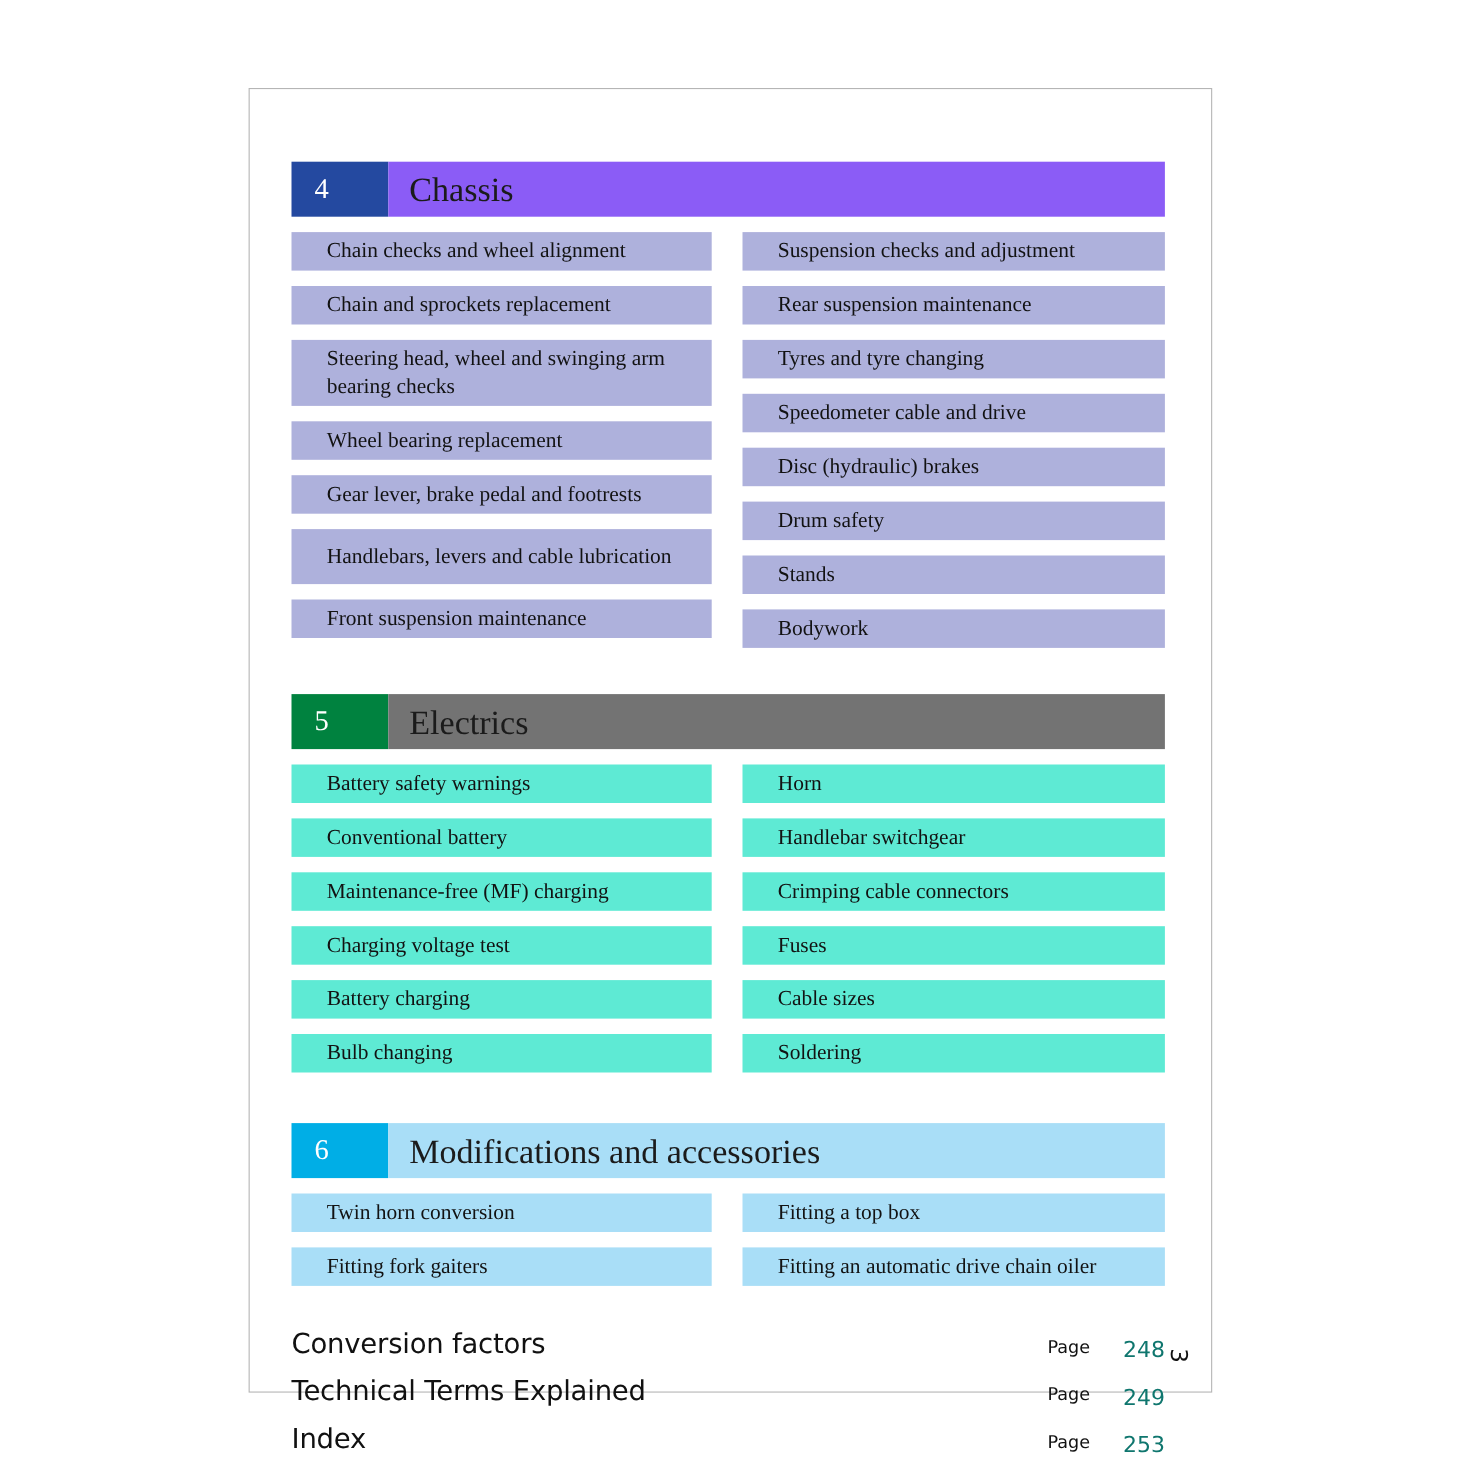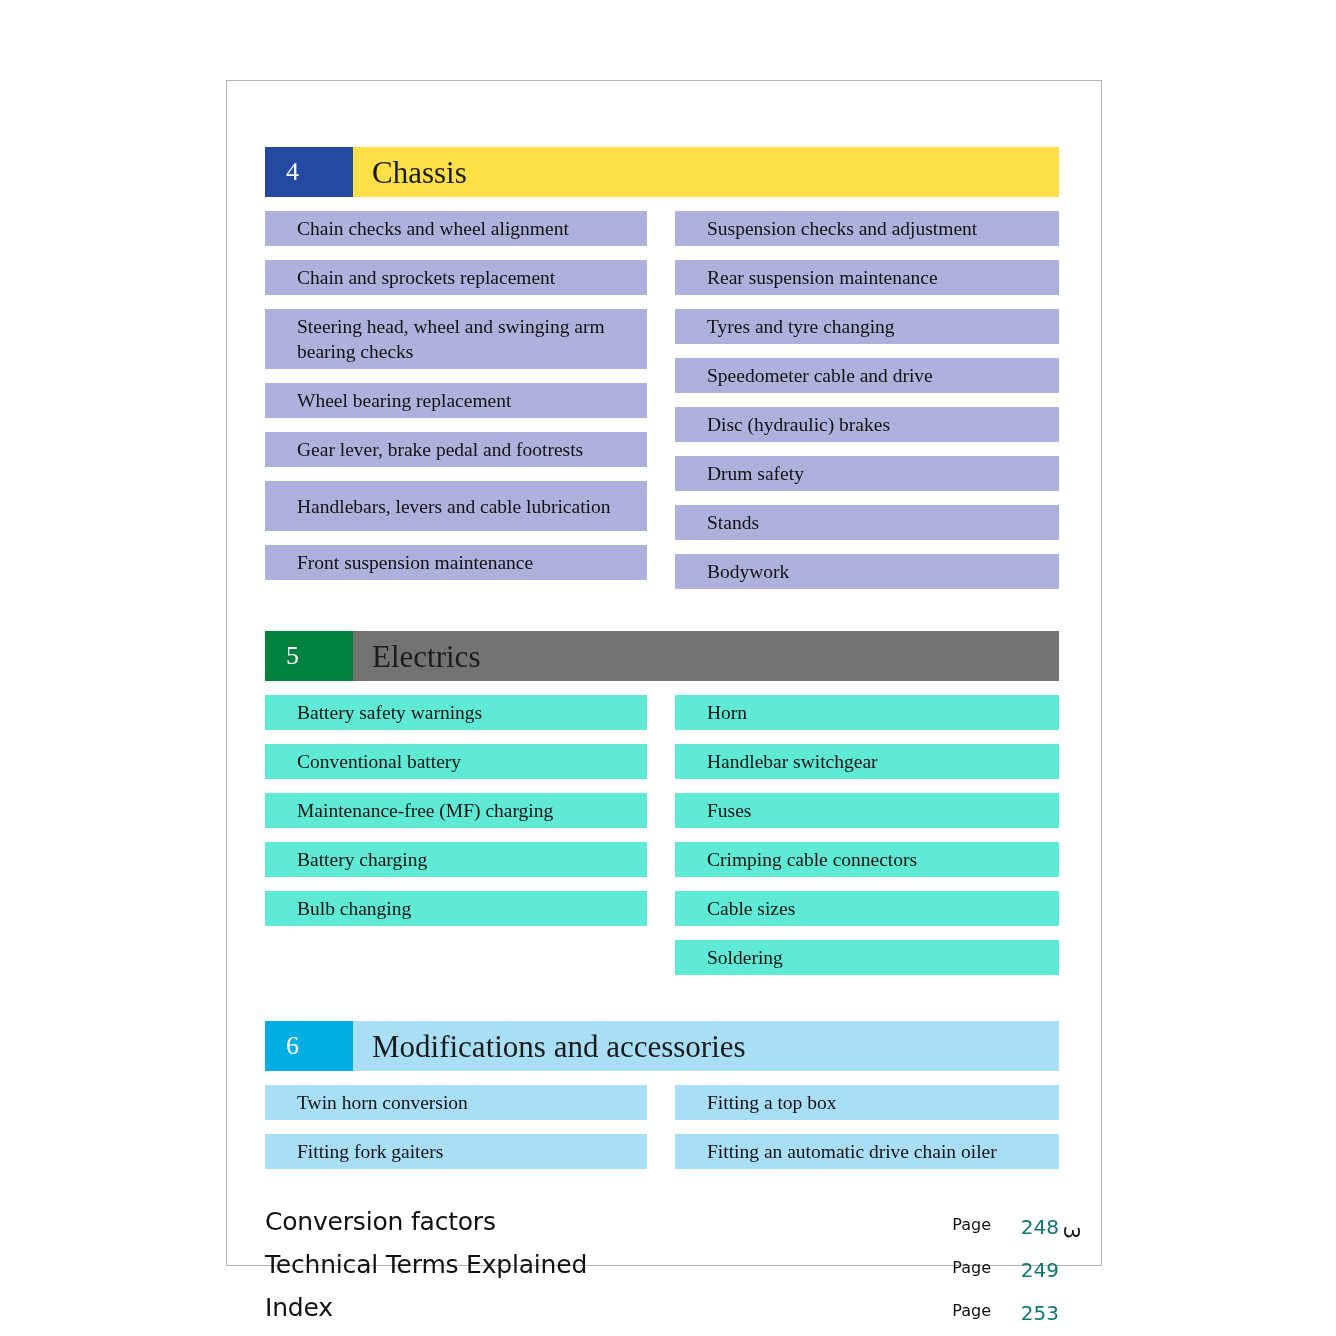--- a/index.html
+++ b/index.html
@@ -88,21 +88,21 @@
     display: flex;
     align-items: center;
   }
   .topic.two-line {
     min-height: 50px;
     align-items: center;
   }
 
   
   .sec-4 .sec-num  { background: #2449a0; }
-  .sec-4 .sec-title{ background: #fde047; }
+  .sec-4 .sec-title{ background: #8b5cf6; }
   .sec-4 .topic    { background: #aeb1dc; }
 
   .sec-5 .sec-num  { background: #00823f; }
   .sec-5 .sec-title{ background: #737373; }
   .sec-5 .topic    { background: #5eead4; }
 
   .sec-6 .sec-num  { background: #00aee6; }
   .sec-6 .sec-title{ background: #a9def7; }
   .sec-6 .topic    { background: #a9def7; }
 
@@ -192,28 +192,29 @@
     <div class="section sec-5">
       <div class="sec-header">
         <div class="sec-num">5</div>
         <div class="sec-title">Electrics</div>
       </div>
       <div class="cols">
         <div class="col left">
           <div class="topic">Battery safety warnings</div>
           <div class="topic">Conventional battery</div>
           <div class="topic">Maintenance-free (MF) charging</div>
+          <div class="topic">Charging voltage test</div>
           <div class="topic">Battery charging</div>
           <div class="topic">Bulb changing</div>
         </div>
         <div class="col right">
           <div class="topic">Horn</div>
           <div class="topic">Handlebar switchgear</div>
+          <div class="topic">Crimping cable connectors</div>
           <div class="topic">Fuses</div>
-          <div class="topic">Crimping cable connectors</div>
           <div class="topic">Cable sizes</div>
           <div class="topic">Soldering</div>
         </div>
       </div>
     </div>
 
     <div class="gap-after-5"></div>
 
     <div class="section sec-6">
       <div class="sec-header">

